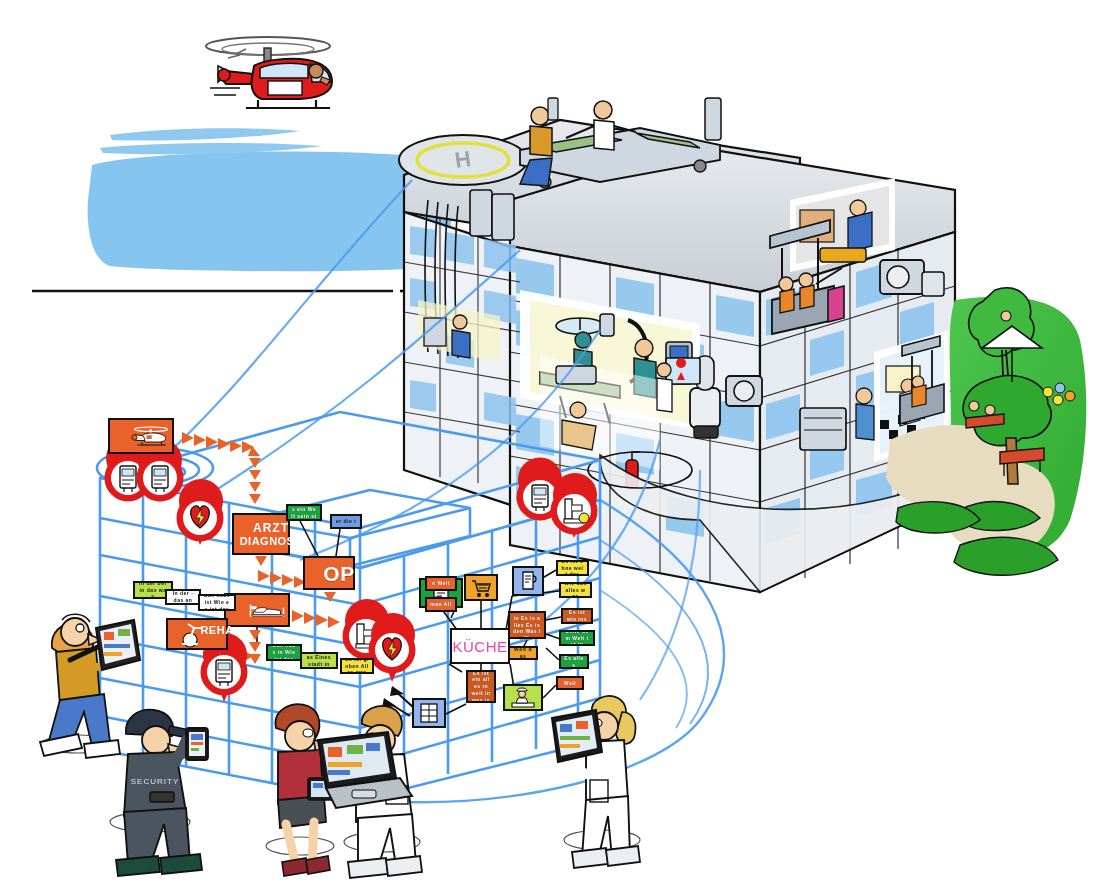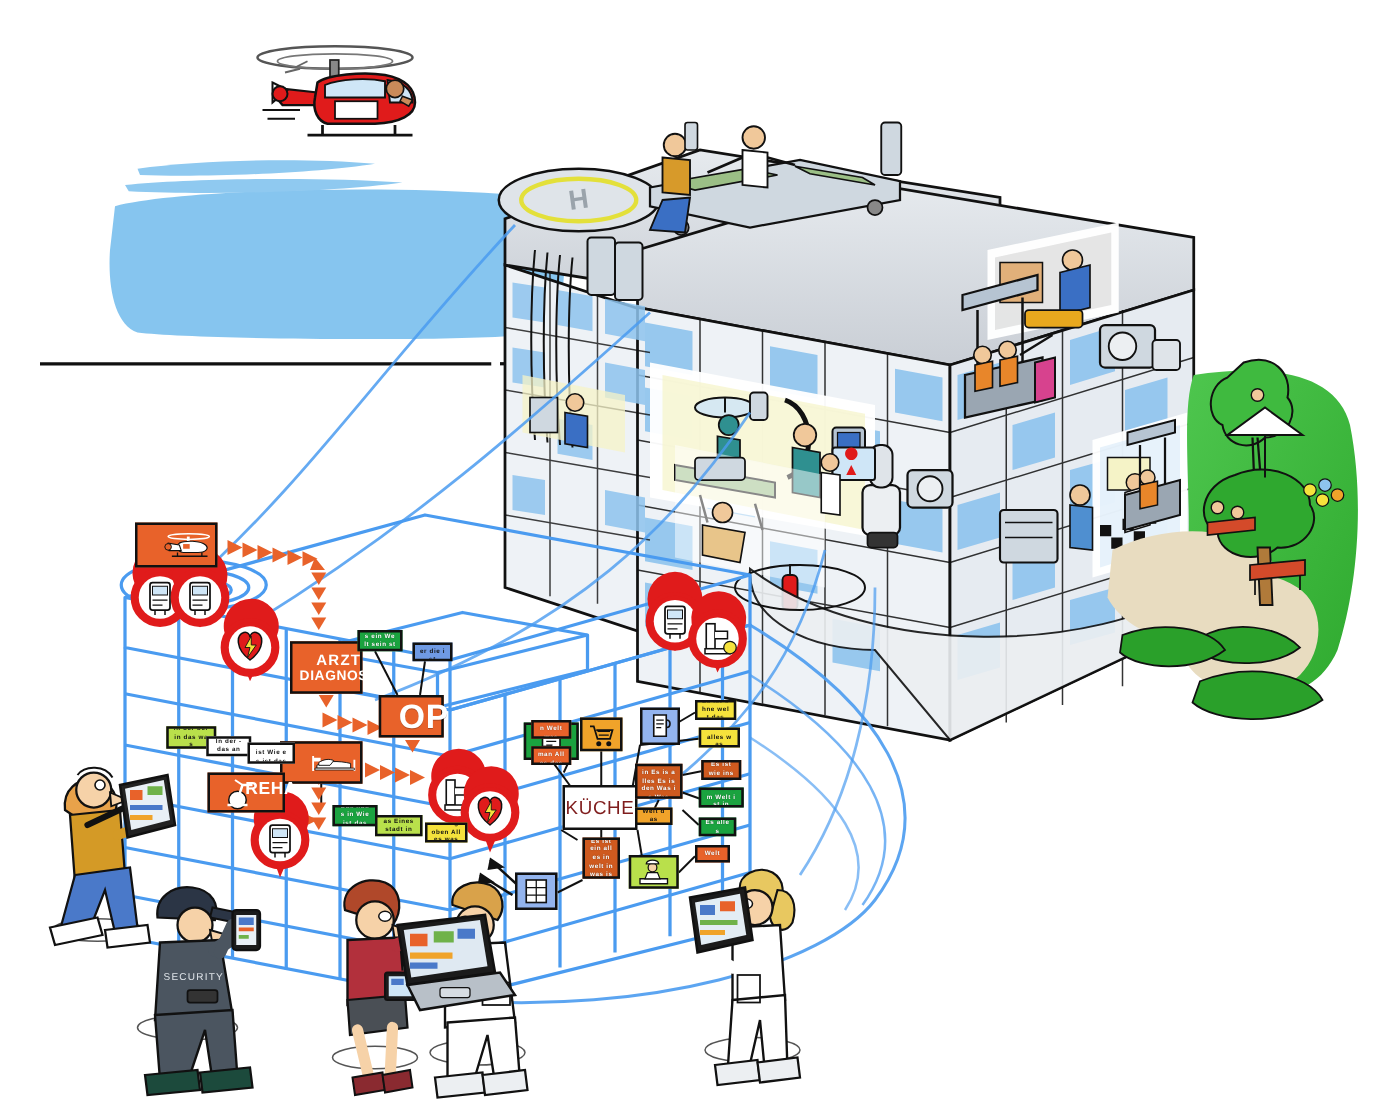--- a/index.html
+++ b/index.html
@@ -5,22 +5,22 @@
   html,body{margin:0;padding:0;background:#ffffff;}
   body{width:1114px;height:882px;overflow:hidden;font-family:"Liberation Sans",sans-serif;}
   #stage{position:relative;width:1114px;height:882px;background:#fff;}
   svg{display:block;}
 
   
   .node{position:absolute;box-sizing:border-box;border:2px solid #111;
         display:flex;align-items:center;justify-content:center;text-align:center;
         color:#fff;font-weight:bold;letter-spacing:.5px;line-height:1;}
   .node.orange{background:#e8622a;padding-left:20px;}
-  .node.bigtext{font-size:27px;text-shadow:0 1px 0 rgba(0,0,0,.25);}
-  .node.white{background:#fff;color:#7f1d1d;}
+  .node.bigtext{font-size:21px;text-shadow:0 1px 0 rgba(0,0,0,.25);}
+  .node.white{background:#fff;color:#ec4899;}
   .squig{font-size:5px;line-height:1.35;color:#111;font-weight:bold;
          word-break:break-all;padding:2px 3px;text-align:center;overflow:hidden;}
   .n-green{background:#1aa33f;}
   .n-lgreen{background:#b9e04b;}
   .n-yellow{background:#f5e23c;}
   .n-blue{background:#93b4ee;}
   .n-dblue{background:#6f9ae4;}
   .n-orange{background:#e8622a;}
   .n-dorange{background:#cf5a1f;}
   .n-amber{background:#f0a32a;}
@@ -685,21 +685,21 @@
   </svg>
 </div>
 
 <div class="node orange" style="left:166px;top:618px;width:62px;height:32px;position:absolute;">
   <svg width="60" height="30" viewBox="0 0 60 30" style="position:absolute;left:0;top:0;">
     <circle cx="22" cy="20" r="7" fill="#fff" stroke="#111" stroke-width="1.2"></circle>
     <path d="M22,20 L26,8 L34,8" fill="none" stroke="#fff" stroke-width="2"></path>
     <path d="M14,24 L30,24" stroke="#fff" stroke-width="2"></path>
     <path d="M26,8 L20,4" stroke="#fff" stroke-width="1.6"></path>
   </svg>
-  <span style="position:relative;font-size:14px;left:10px;top:-4px;">REHA</span>
+  <span style="position:relative;font-size:11px;left:10px;top:-4px;">REHA</span>
 </div>
 
 <div class="node white" style="left:450px;top:628px;width:60px;height:36px;font-size:15px;font-weight:normal;">
   <span>KÜCHE</span>
 </div>
 
 <div class="node n-lgreen squig dark" style="left:133px;top:581px;width:40px;height:18px;">In der ber in das was</div>
 <div class="node n-white squig dark" style="left:165px;top:589px;width:36px;height:16px;">In der - das an</div>
 <div class="node n-white squig dark" style="left:198px;top:594px;width:38px;height:17px;">Das haus ist Wie es ist das</div>
 <div class="node n-green squig light" style="left:286px;top:504px;width:36px;height:17px;">Es ist aus ein Welt sein stadt</div>

